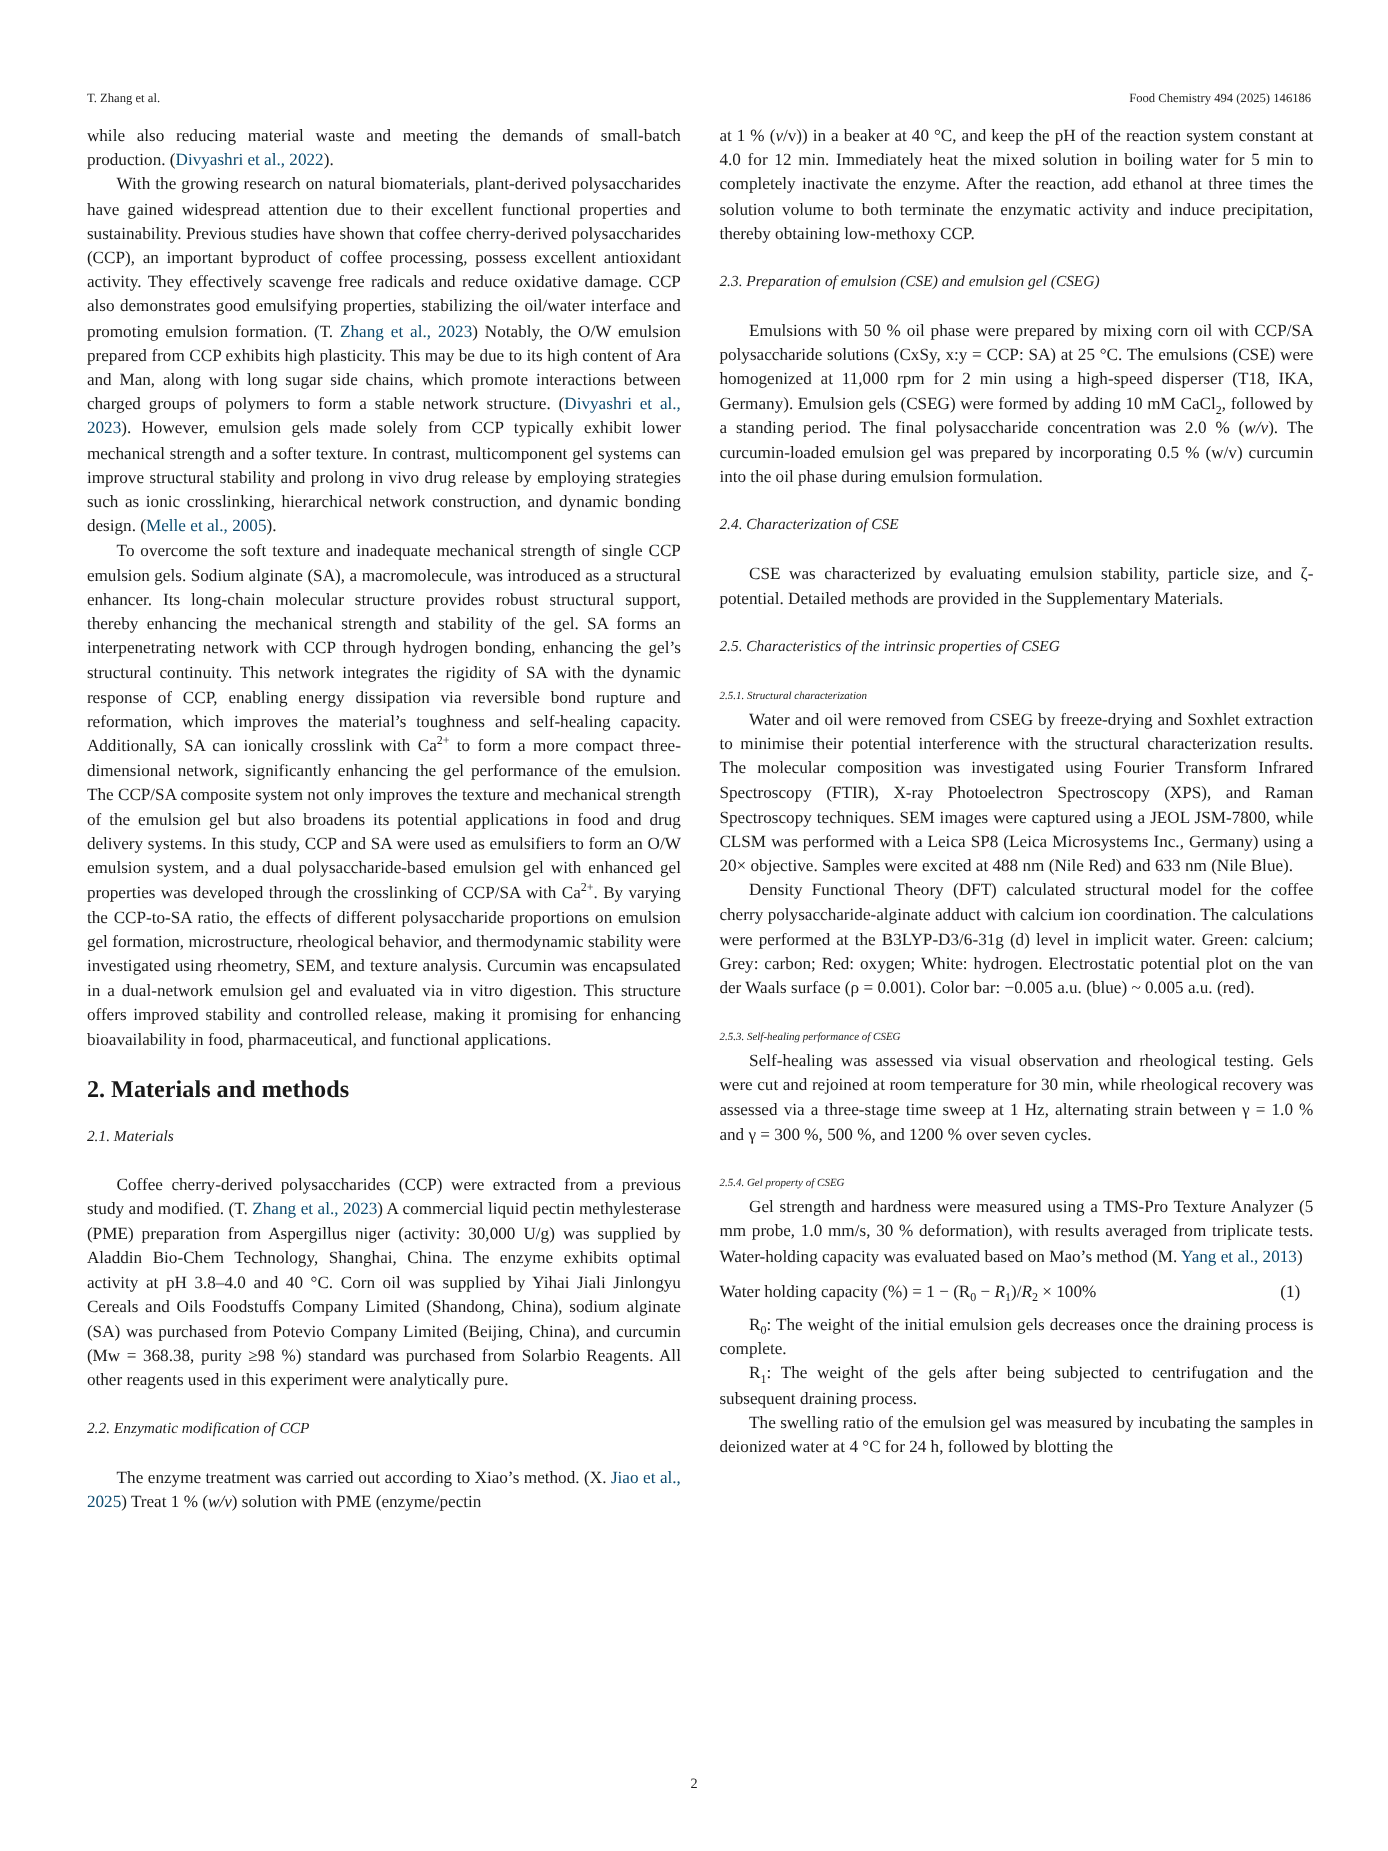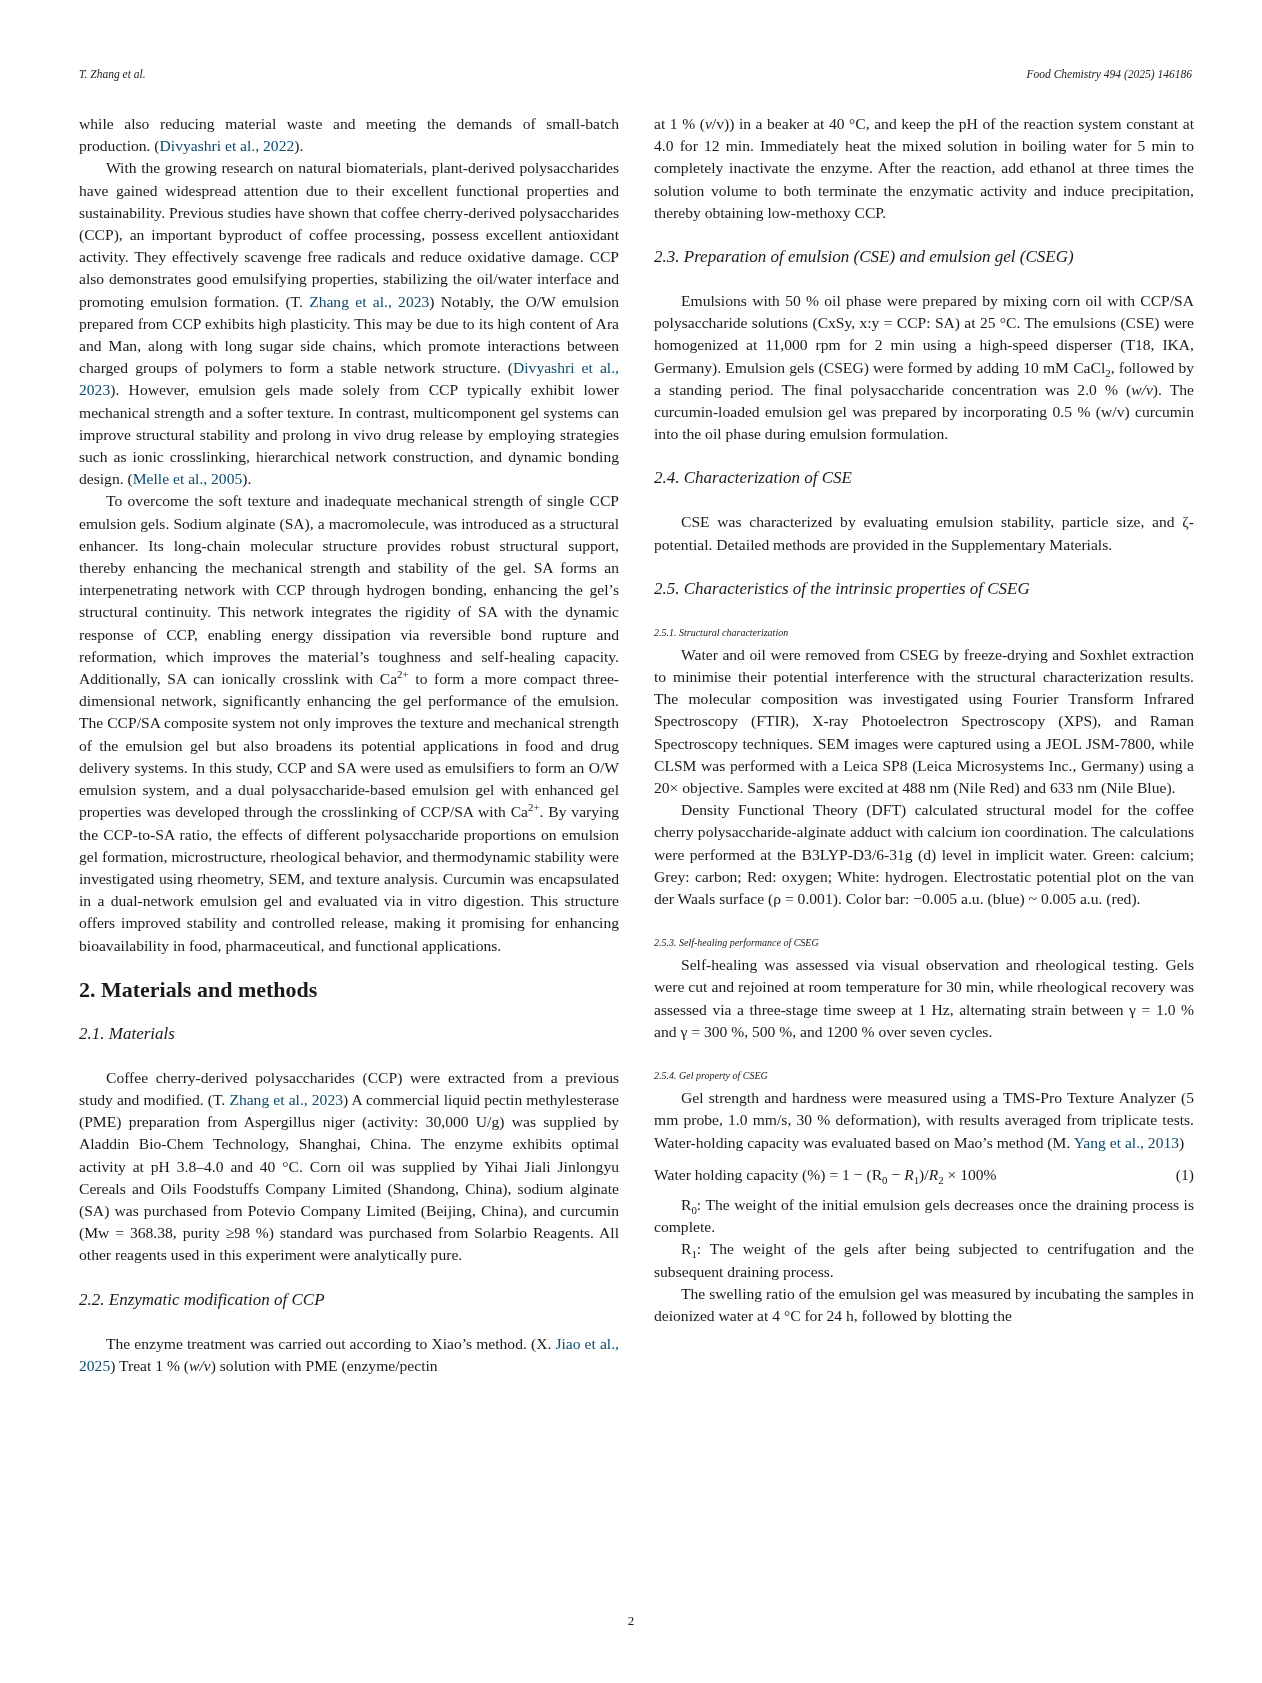--- a/index.html
+++ b/index.html
@@ -1,30 +1,30 @@
 <!DOCTYPE html>
 <html><head>
 <meta charset="utf-8">
 <style>
   html, body { margin: 0; padding: 0; background: #ffffff; }
   body { width: 1262px; height: 1683px; position: relative; overflow: hidden;
          font-family: "Liberation Serif", "DejaVu Serif", serif; color: #1a1a1a; }
-  .running-head { position: absolute; top: 68px; font-size: 11.5px; font-style: italic; color: #222; }
+  .running-head { position: absolute; top: 84px; font-size: 11.5px; color: #222; }
   .rh-left { left: 79px; }
   .rh-right { right: 70px; }
   .col { position: absolute; top: 113px; width: 540px; font-size: 15.6px; line-height: 22.2px; }
   .col-left { left: 79px; }
   .col-right { left: 654px; }
   p { margin: 0; text-align: justify; hyphens: auto; }
   p.indent { text-indent: 27px; }
   .link { color: #0c4a6e; }
   h2.sec { font-size: 22px; font-weight: bold; margin: 22px 0 0 0; line-height: 22px; }
-  h3.sub { font-size: 17px; font-style: italic; font-weight: normal; margin: 22px 0 22px 0; line-height: 22px; }
+  h3.sub { font-size: 14px; font-style: italic; font-weight: normal; margin: 22px 0 22px 0; line-height: 22px; }
   h4.subsub { font-size: 10px; font-style: italic; font-weight: normal; margin: 22px 0 0 0; line-height: 22px; }
-  .equation { display: flex; justify-content: space-between; margin: 10px 0 8px 0; }
+  .equation { display: flex; justify-content: space-between; margin: 10px 12px 8px 0; }
   .page-number { position: absolute; top: 1613px; left: 0; width: 1262px; text-align: center; font-size: 13px; }
   sub, sup { font-size: 70%; line-height: 0; }
 </style>
 </head>
 <body>
 
 <div class="running-head rh-left">T. Zhang et al.</div>
 <div class="running-head rh-right">Food Chemistry 494 (2025) 146186</div>
 
 <div class="col col-left">

